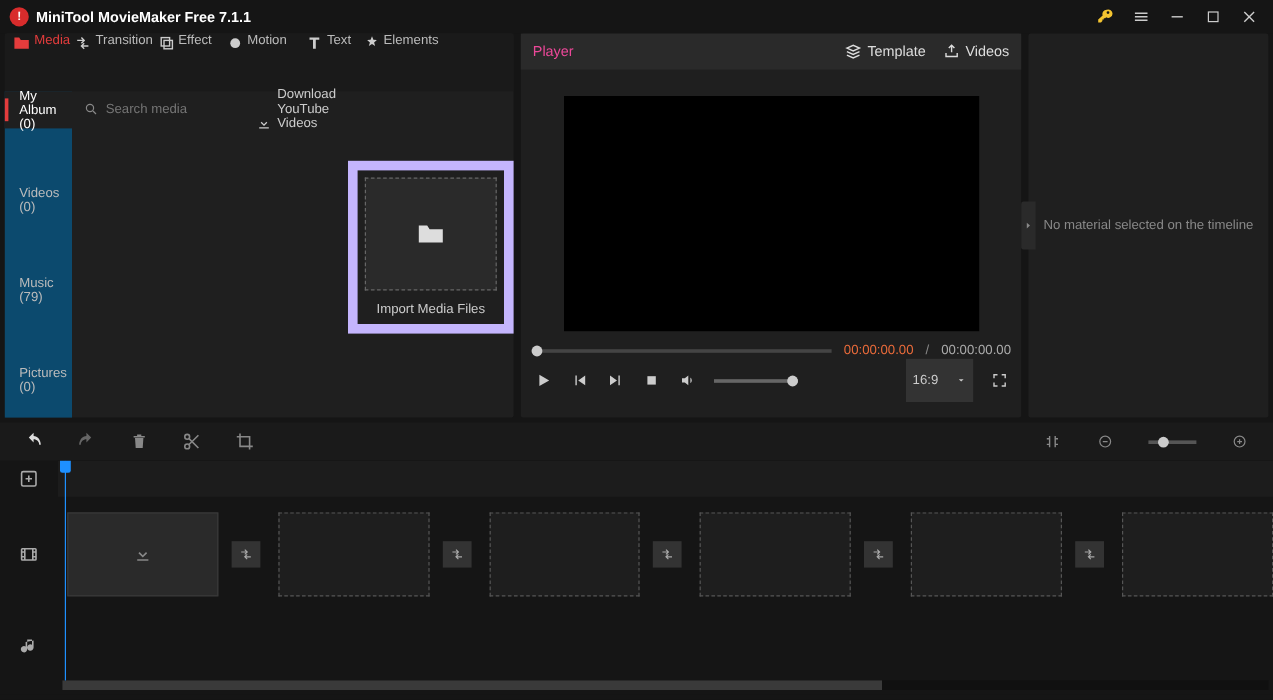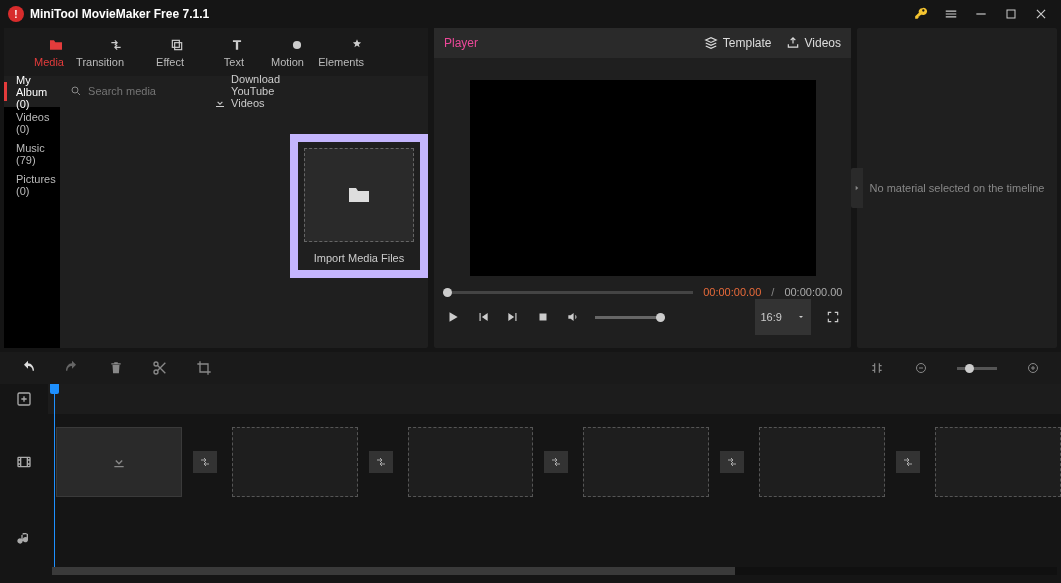--- a/index.html
+++ b/index.html
@@ -13,26 +13,26 @@
   .titlebar .tbtn { width:24px; height:24px; display:flex;align-items:center;justify-content:center; color:#ccc; margin-left:6px; }
   .titlebar .key svg { fill:#f4c430; }
 
   
   .main-row { display:flex; height: 320px; gap:6px; padding: 0 4px;}
   .panel { background:#1f1f1f; border-radius:2px; position:relative; }
 
   
   .media-panel { width: 424px; display:flex; flex-direction:column; background:#1f1f1f;}
   .top-tabs { height:48px; display:flex; background:#1a1a1a;}
-  .top-tab { flex:0 0 auto; width:60px; display:flex; flex-direction:column; align-items:flex-end; justify-content:center; gap:3px; color:#bbb; font-size:11px;}
+  .top-tab { flex:0 0 auto; width:60px; display:flex; flex-direction:row; align-items:flex-start; justify-content:center; gap:3px; color:#bbb; font-size:11px;}
   .top-tab.active { color:#e43c3c; }
   .top-tab .ticon { height:16px; display:flex;align-items:center;justify-content:center; }
 
   .media-body { flex:1; display:flex; }
-  .media-sidebar { width:116px; background:#000000; display:flex;flex-direction:column; }
+  .media-sidebar { width:116px; background:#0c4a6e; display:flex;flex-direction:column;gap:44px; }
   .side-item { height:31px; display:flex;align-items:center; padding-left:12px; font-size:11px; color:#bbb; position:relative;}
   .side-item.active { background:#1f1f1f; color:#fff;}
   .side-item.active::before { content:""; position:absolute; left:0; top:6px; bottom:6px; width:3px; background:#e43c3c; }
 
   .media-content { flex:1; display:flex; flex-direction:row; }
   .media-topbar { height:30px; display:flex; align-items:center; padding:0 10px; gap:6px; font-size:11px; color:#888; }
   .media-topbar .search { flex:1; display:flex; align-items:center; gap:6px;}
   .media-topbar input { background:transparent; border:none; color:#ccc; font-size:11px; outline:none; width:120px;}
   .media-topbar .dl { display:flex;align-items:flex-end;gap:5px; color:#ccc;}
   .import-area { flex:1; display:flex; align-items:flex-start; justify-content:center; padding-top:58px;}
@@ -156,32 +156,32 @@
           <svg width="14" height="14" viewBox="0 0 24 24" fill="none" stroke="#ccc" stroke-width="2">
               <rect x="4" y="4" width="12" height="12"></rect>
               <rect x="8" y="8" width="12" height="12"></rect>
             </svg>
         </div>
         <span>Effect</span>
       </div>
       <div class="top-tab">
         <div class="ticon">
           <svg width="14" height="14" viewBox="0 0 24 24" fill="#ccc">
+              <circle cx="12" cy="12" r="7"></circle>
+            </svg>
+        </div>
+        <span>Motion</span>
+      </div>
+      <div class="top-tab">
+        <div class="ticon">
+          <svg width="14" height="14" viewBox="0 0 24 24" fill="#ccc">
               <path d="M5 4h14v3h-5v13h-4V7H5z"></path>
             </svg>
         </div>
         <span>Text</span>
-      </div>
-      <div class="top-tab">
-        <div class="ticon">
-          <svg width="14" height="14" viewBox="0 0 24 24" fill="#ccc">
-              <circle cx="12" cy="12" r="7"></circle>
-            </svg>
-        </div>
-        <span>Motion</span>
       </div>
       <div class="top-tab">
         <div class="ticon">
           <svg width="14" height="14" viewBox="0 0 24 24" fill="#ccc">
               <path d="M12 2l2 5 5 .5-4 3.5 1.5 5L12 13l-4.5 3 1.5-5-4-3.5 5-.5z"></path>
             </svg>
         </div>
         <span>Elements</span>
       </div>
     </div>

